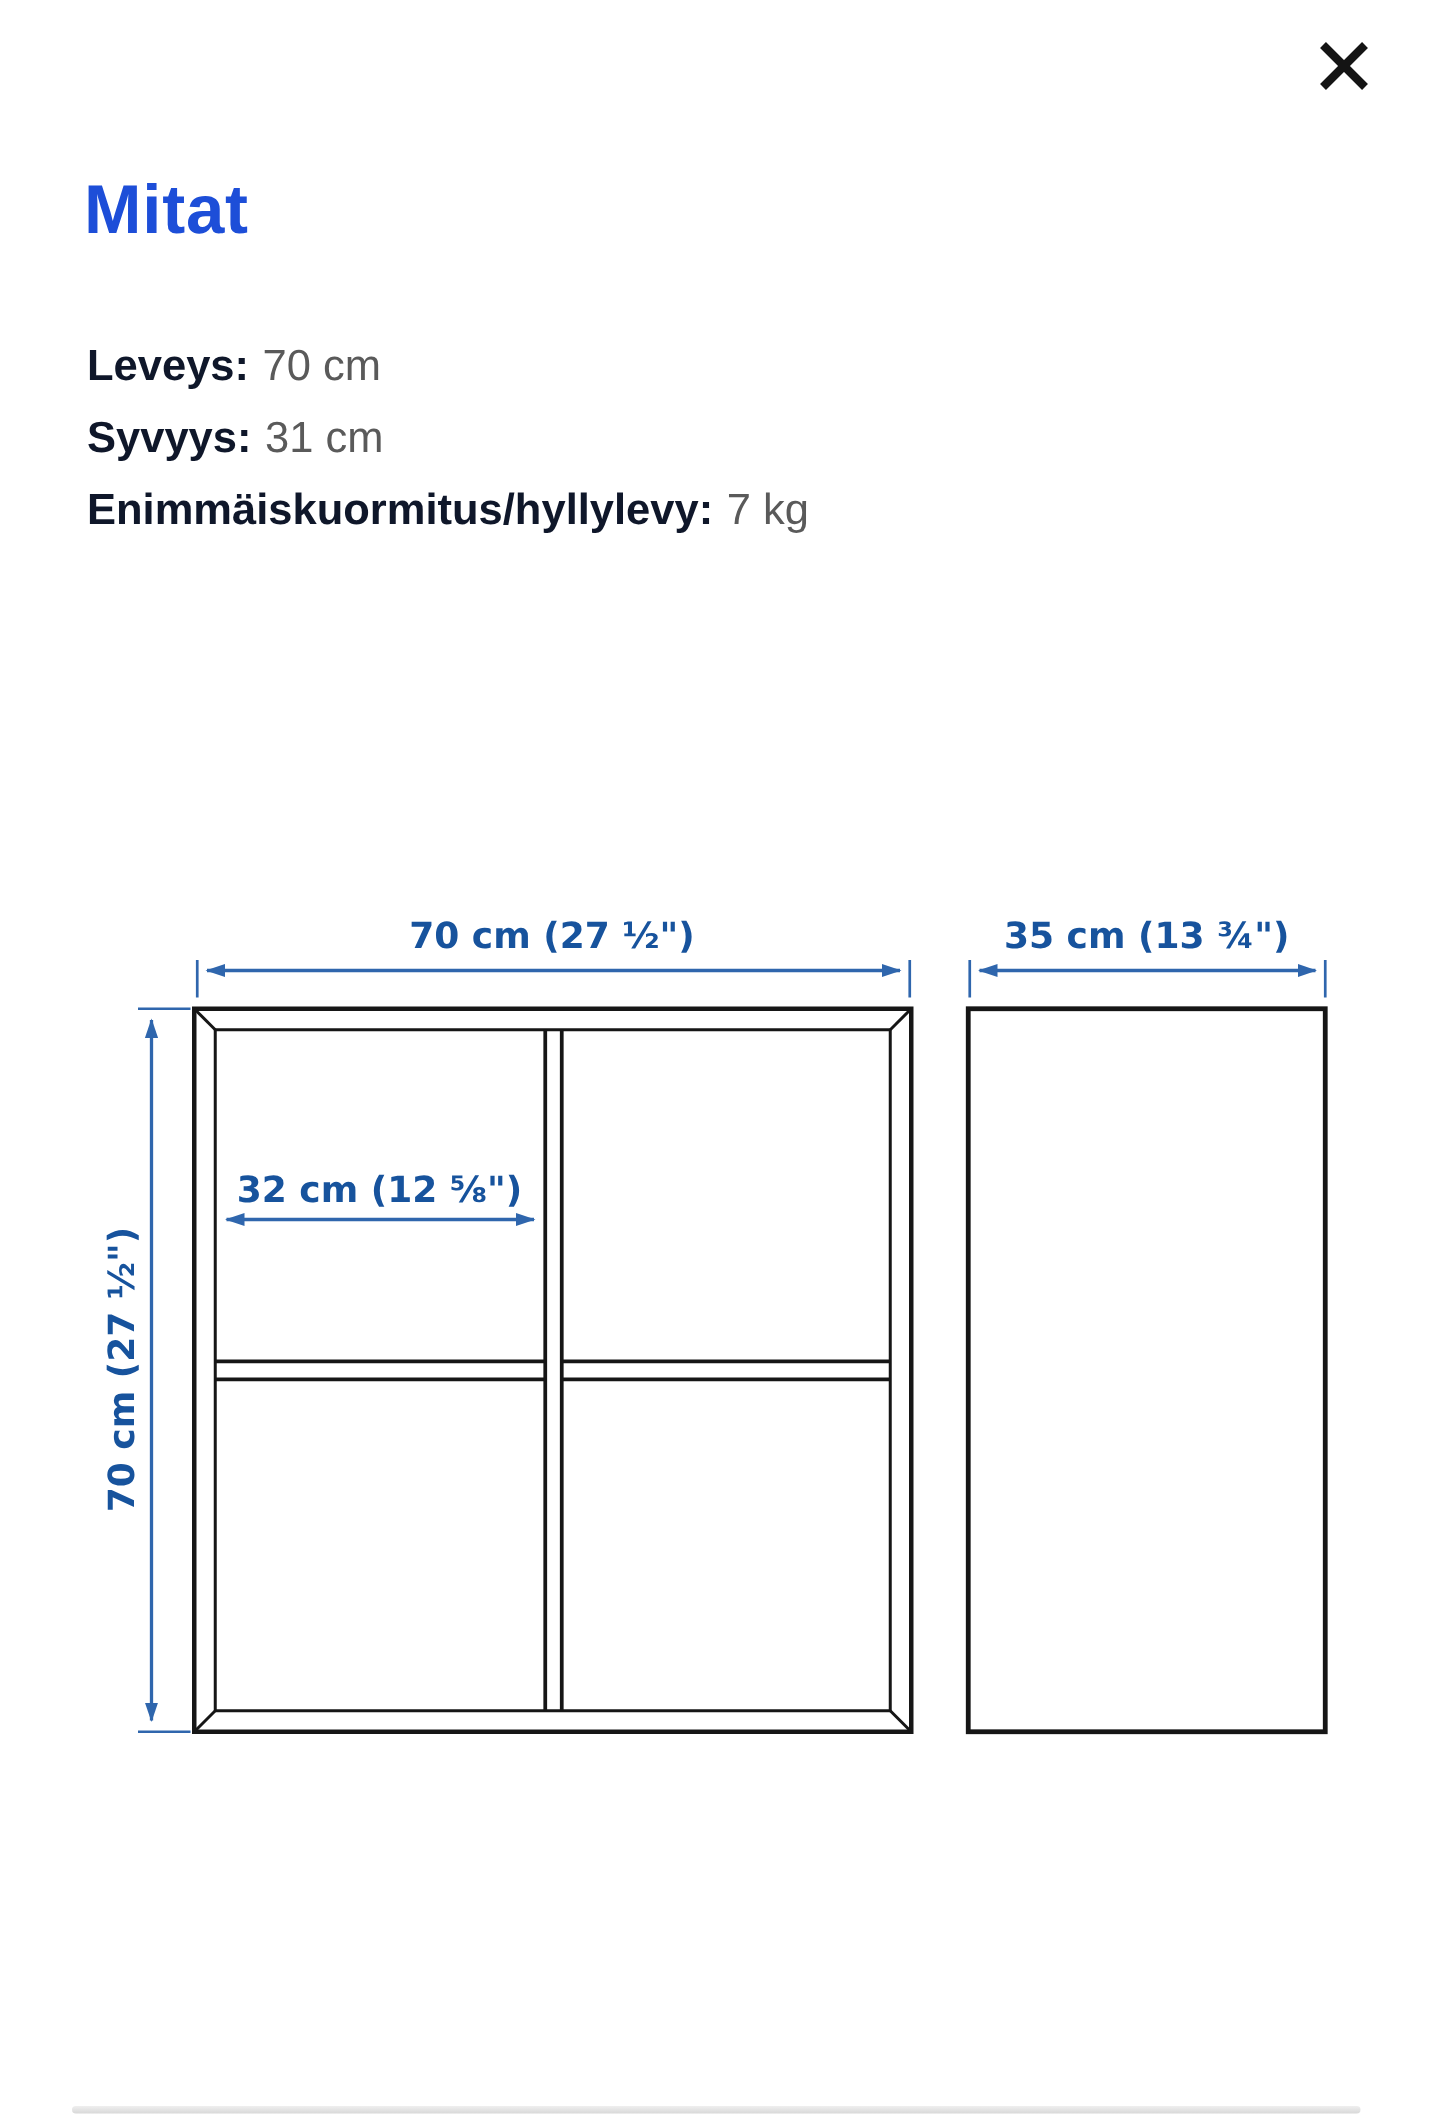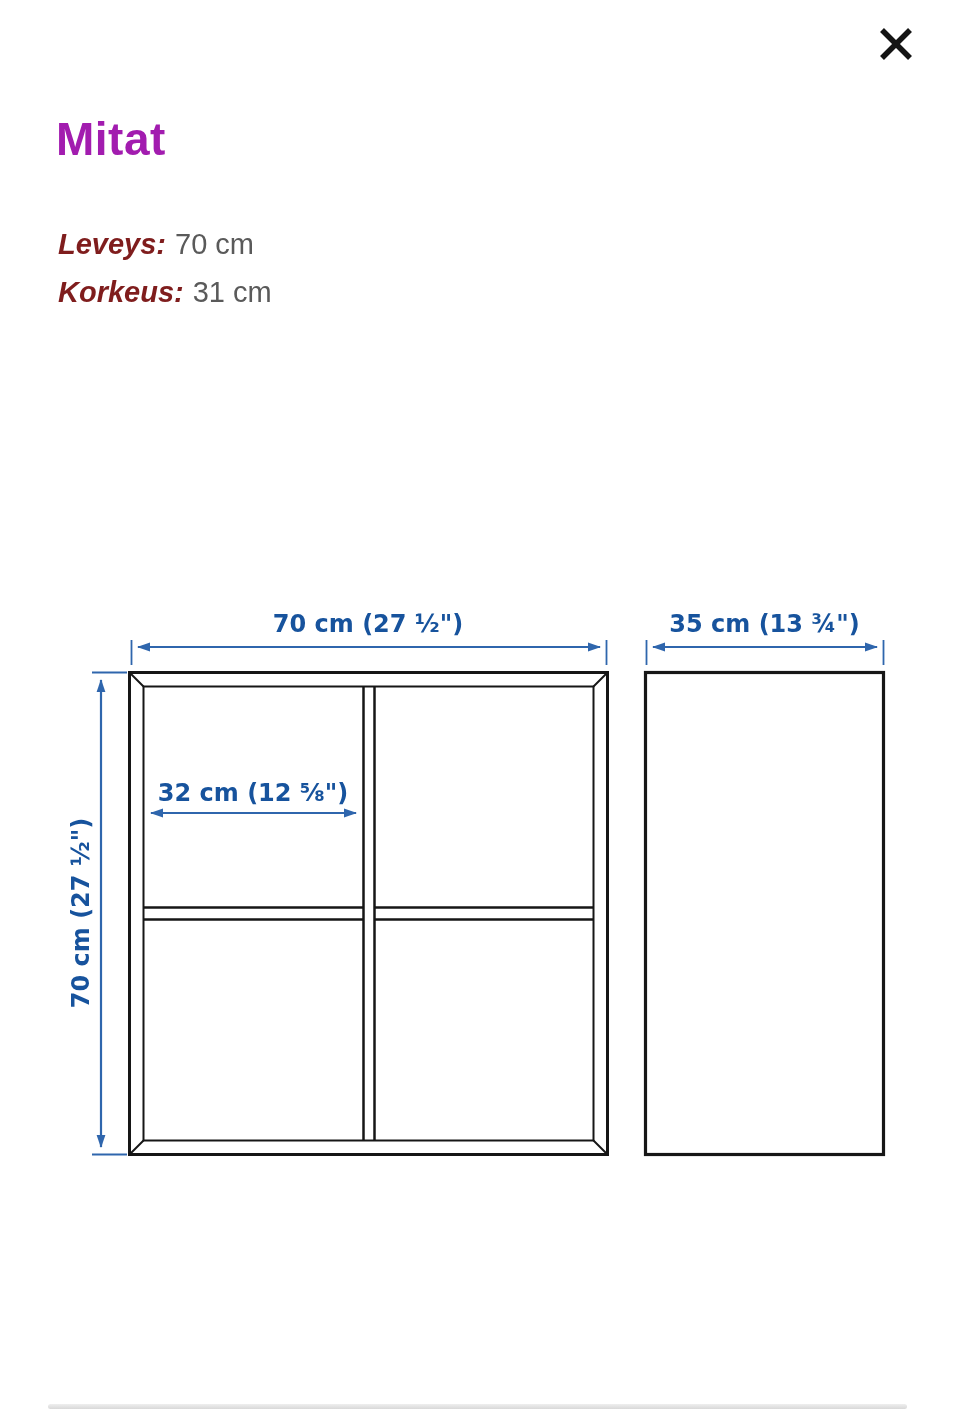--- a/index.html
+++ b/index.html
@@ -7,28 +7,28 @@
     width:960px;height:1418px;position:relative;background:#ffffff;
     font-family:"Liberation Sans",sans-serif;color:#484848;overflow:hidden;
   }
   .close-btn{
     position:absolute;left:872px;top:20px;width:48px;height:48px;
     background:none;border:none;padding:6px;cursor:pointer;
   }
   .close-btn svg{display:block;}
   .page-title{
     position:absolute;left:56px;top:114px;margin:0;
-    font-size:46px;font-weight:bold;color:#a21caf;line-height:1.1;
+    font-size:46px;font-weight:bold;color:#1d4ed8;line-height:1.1;
     letter-spacing:0.5px;
   }
   .spec-list{
     position:absolute;left:58px;top:220px;
     font-size:29px;line-height:48px;color:#5a5a5a;white-space:nowrap;
   }
-  .spec-label{font-weight:bold;color:#7f1d1d;margin-right:9px;font-style:italic;}
+  .spec-label{font-weight:bold;color:#0f172a;margin-right:9px;}
   .diagram{position:absolute;left:0;top:0;width:960px;height:1418px;pointer-events:none;}
   .diagram svg{position:absolute;left:0;top:0;}
   .dim-label{
     position:absolute;font-family:"DejaVu Sans",sans-serif;font-weight:bold;
     font-size:24px;color:#17539d;white-space:nowrap;text-align:center;
   }
   .dim-front-width{left:129px;width:478px;top:610px;}
   .dim-side-depth{left:645px;width:239px;top:610px;}
   .dim-inner-width{left:143px;width:220px;top:779px;}
   .dim-front-height{
@@ -49,21 +49,22 @@
     <svg width="36" height="36" viewBox="0 0 36 36">
       <line x1="4" y1="4" x2="32" y2="32" stroke="#141414" stroke-width="5.5"></line>
       <line x1="32" y1="4" x2="4" y2="32" stroke="#141414" stroke-width="5.5"></line>
     </svg>
   </button>
 
   <h1 class="page-title">Mitat</h1>
 
   <div class="spec-list">
     <div><span class="spec-label">Leveys:</span><span class="spec-value">70 cm</span></div>
-    <div><span class="spec-label">Korkeus:</span><span class="spec-value">31 cm</span></div>
+    <div><span class="spec-label">Syvyys:</span><span class="spec-value">31 cm</span></div>
+    <div><span class="spec-label">Enimmäiskuormitus/hyllylevy:</span><span class="spec-value">7 kg</span></div>
   </div>
 
   <div class="diagram">
     <svg width="960" height="1418" viewBox="0 0 960 1418">
       <defs>
         <marker id="arrow" markerWidth="14" markerHeight="10" refX="12" refY="5" orient="auto-start-reverse" markerUnits="userSpaceOnUse">
           <path d="M0,0.6 L13,5 L0,9.4 Z" fill="#2f66ad"></path>
         </marker>
       </defs>
 

